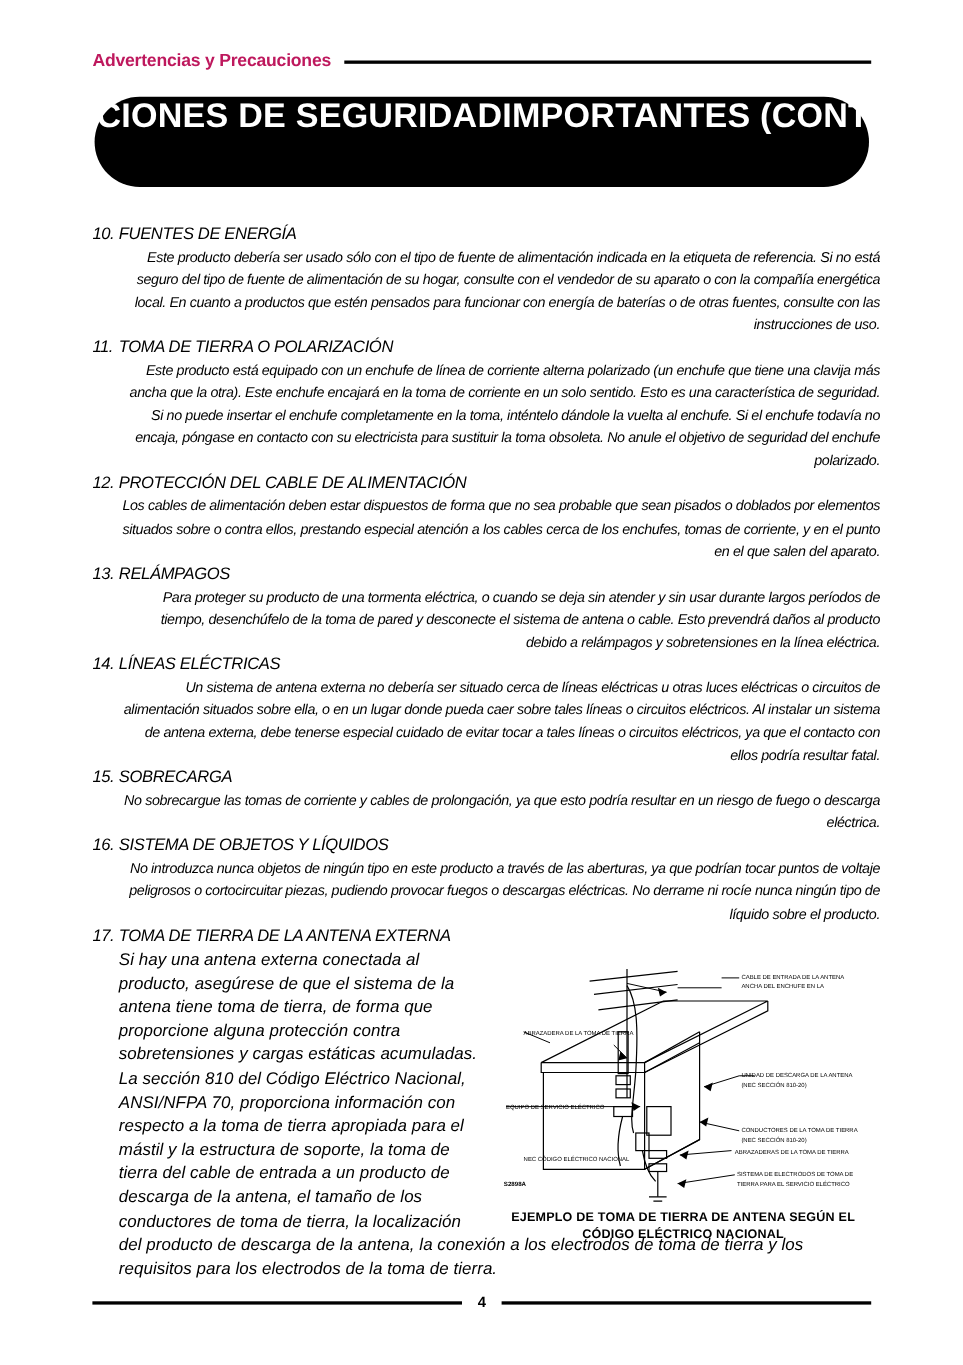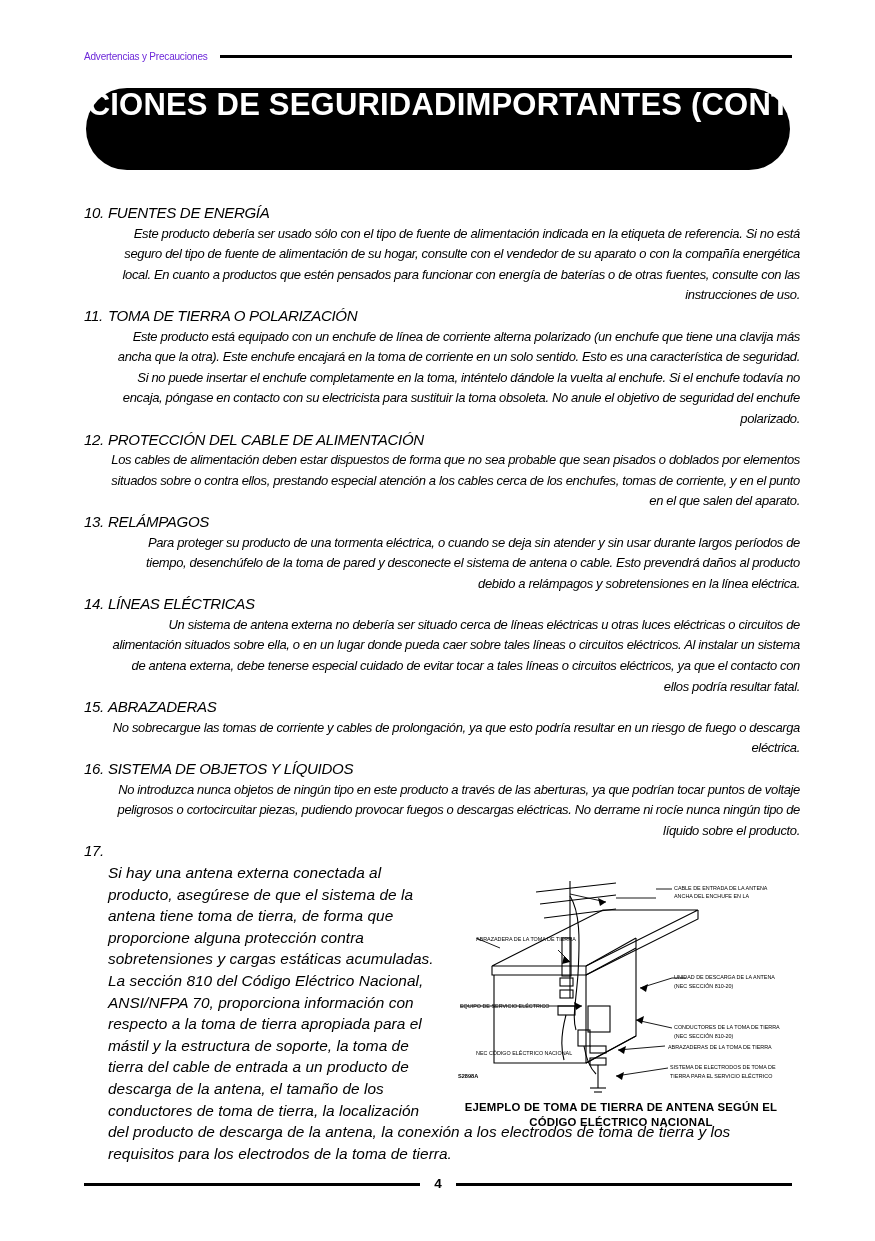--- a/index.html
+++ b/index.html
@@ -25,25 +25,25 @@
   .header {
     position: absolute;
     left: 84px;
     top: 46px;
     width: 708px;
     height: 20px;
     display: flex;
     align-items: center;
   }
   .header-text {
-    font-size: 10px;
-    font-weight: normal;
+    font-size: 16px;
+    font-weight: bold;
     letter-spacing: -0.2px;
     white-space: nowrap;
-    color: #6d28d9;
+    color: #be185d;
   }
   .header-rule {
     flex: 1;
     height: 3px;
     background: #000;
     margin-left: 12px;
     margin-top: 1px;
   }
 
   
@@ -244,40 +244,41 @@
         <span class="item-title">LÍNEAS ELÉCTRICAS</span>
       </div>
       <div class="item-body">
         <p>Un sistema de antena externa no debería ser situado cerca de líneas eléctricas u otras luces eléctricas o circuitos de alimentación situados sobre ella, o en un lugar donde pueda caer sobre tales líneas o circuitos eléctricos. Al instalar un sistema de antena externa, debe tenerse especial cuidado de evitar tocar a tales líneas o circuitos eléctricos, ya que el contacto con ellos podría resultar fatal.</p>
       </div>
     </div>
 
     <div class="item">
       <div class="item-head">
         <span class="item-num">15.</span>
-        <span class="item-title">ABRAZADERAS</span>
+        <span class="item-title">SOBRECARGA</span>
       </div>
       <div class="item-body">
         <p>No sobrecargue las tomas de corriente y cables de prolongación, ya que esto podría resultar en un riesgo de fuego o descarga eléctrica.</p>
       </div>
     </div>
 
     <div class="item">
       <div class="item-head">
         <span class="item-num">16.</span>
         <span class="item-title">SISTEMA DE OBJETOS Y LÍQUIDOS</span>
       </div>
       <div class="item-body">
         <p>No introduzca nunca objetos de ningún tipo en este producto a través de las aberturas, ya que podrían tocar puntos de voltaje peligrosos o cortocircuitar piezas, pudiendo provocar fuegos o descargas eléctricas. No derrame ni rocíe nunca ningún tipo de líquido sobre el producto.</p>
       </div>
     </div>
 
     <div class="item">
       <div class="item17-head">
         <span class="item-num">17.</span>
+        <span class="item-title">TOMA DE TIERRA DE LA ANTENA EXTERNA</span>
       </div>
       <div class="item17-wrap">
         <div class="figure-float"></div>
         <div class="item17-body">
           <p>Si hay una antena externa conectada al producto, asegúrese de que el sistema de la antena tiene toma de tierra, de forma que proporcione alguna protección contra sobretensiones y cargas estáticas acumuladas. La sección 810 del Código Eléctrico Nacional, ANSI/NFPA 70, proporciona información con respecto a la toma de tierra apropiada para el mástil y la estructura de soporte, la toma de tierra del cable de entrada a un producto de descarga de la antena, el tamaño de los conductores de toma de tierra, la localización del producto de descarga de la antena, la conexión a los electrodos de toma de tierra y los requisitos para los electrodos de la toma de tierra.</p>
         </div>
       </div>
     </div>
 
   </div>

